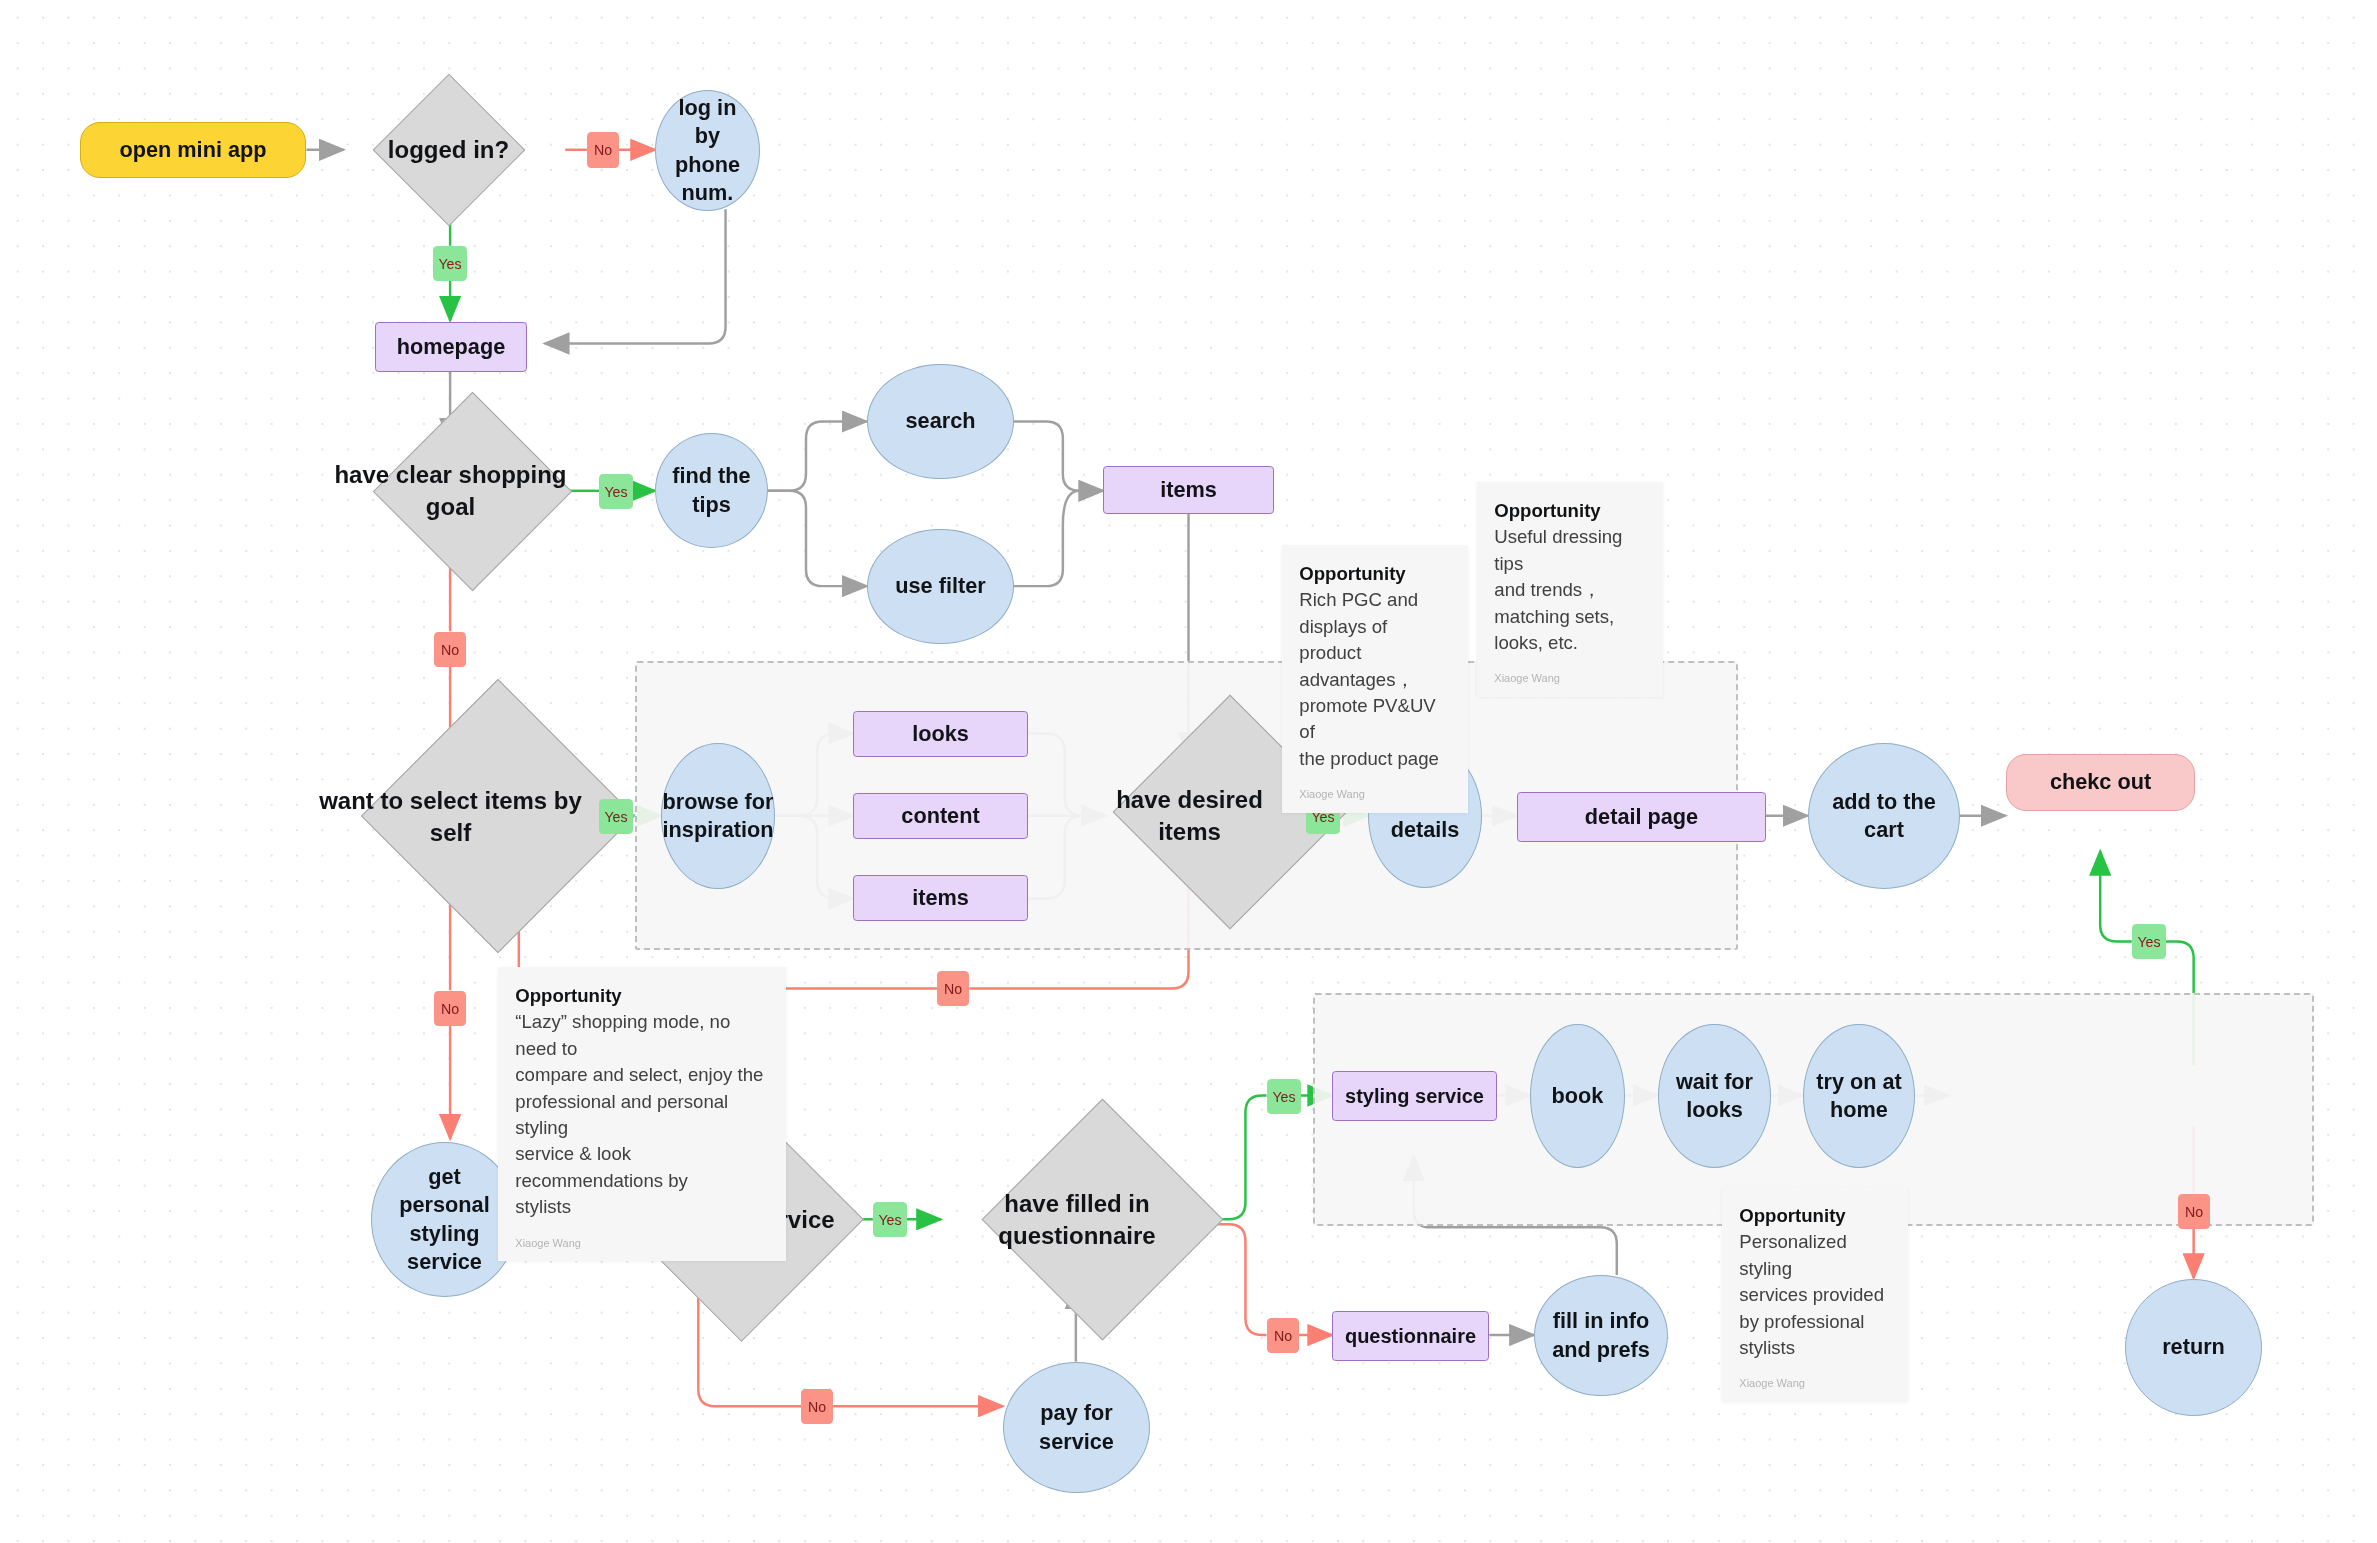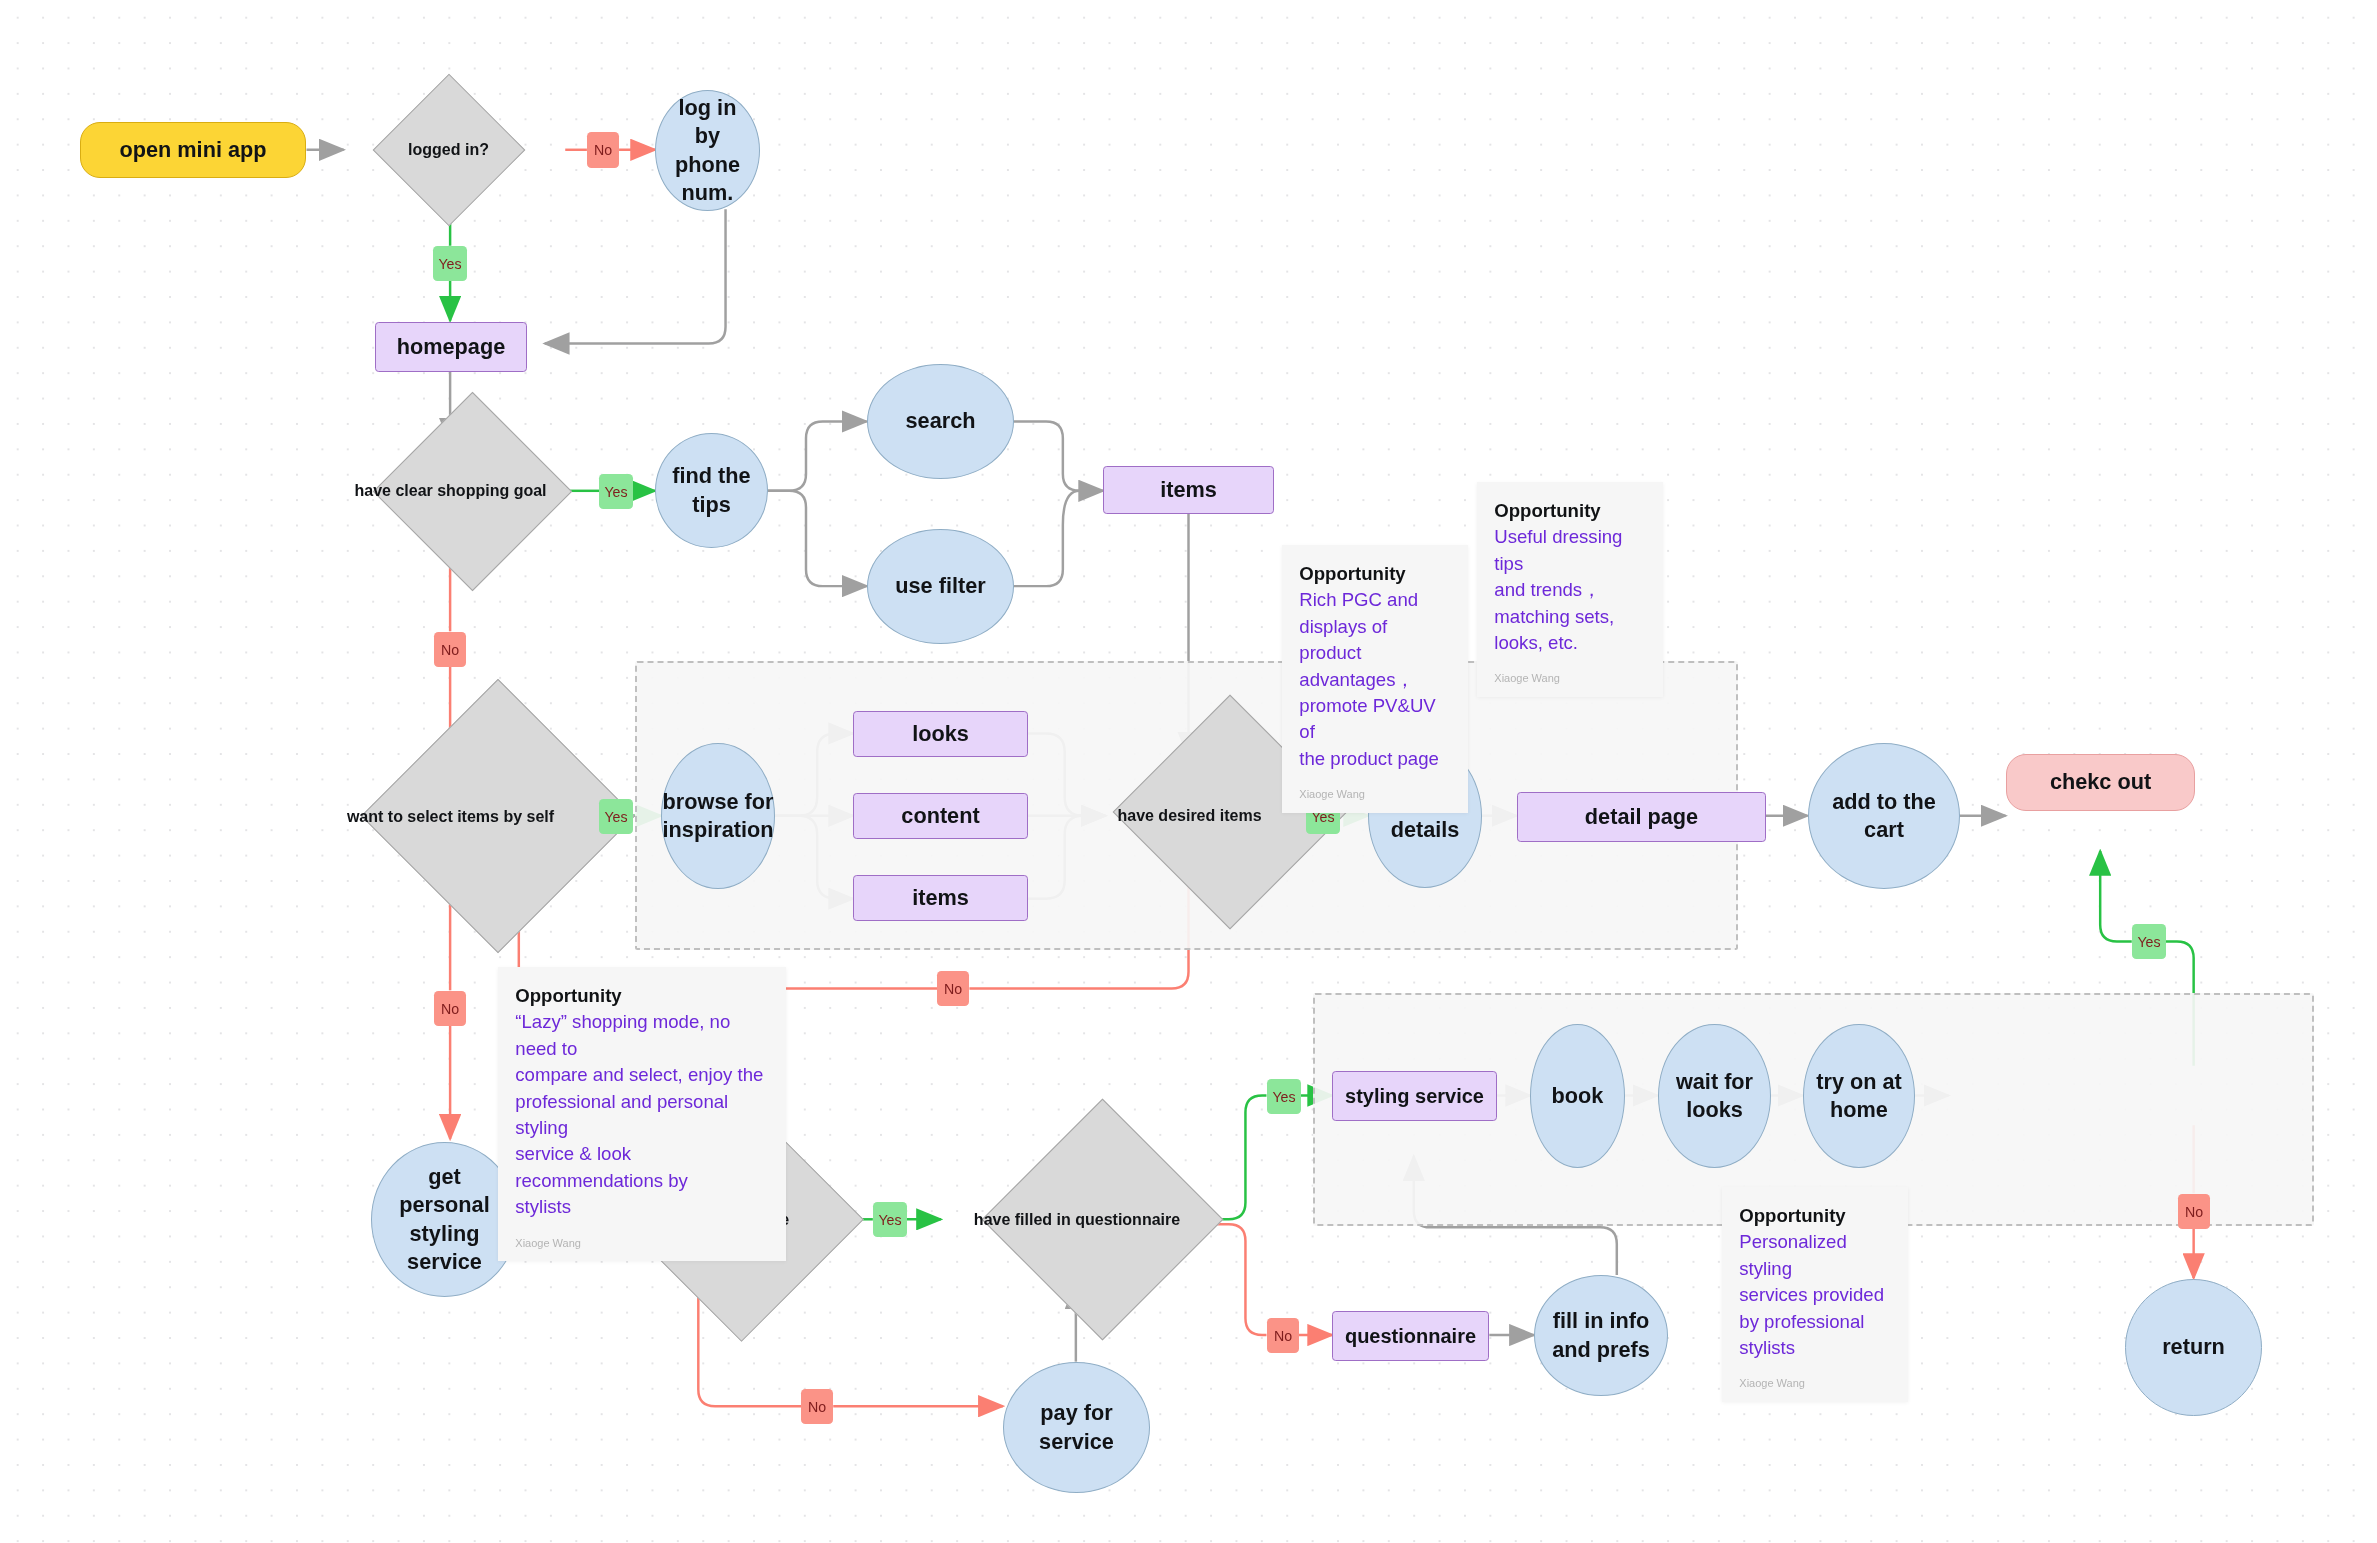--- a/index.html
+++ b/index.html
@@ -32,21 +32,21 @@
   .diamond-wrap{position:absolute;z-index:5;}
   .diamond-wrap .dshape{
     position:absolute;left:0;top:0;width:100%;height:100%;
     background:#d9d9d9;border:1.9px solid #a5a5a5;
     transform:rotate(45deg);
     box-sizing:border-box;
   }
   .diamond-wrap .dlabel{
     position:absolute;left:0;top:0;width:100%;height:100%;
     display:flex;align-items:center;justify-content:center;text-align:center;
-    font-weight:bold;font-size:16px;color:#111316;line-height:1.32;
+    font-weight:bold;font-size:24px;color:#111316;line-height:1.32;
   }
   .rect{
     background:#e7d5fa;border:1.9px solid #9f6ec6;border-radius:3.7px;
     font-size:21.7px;
   }
   .rounded-yellow{
     background:#fcd535;border:1.9px solid #d9ad12;border-radius:20px;
     font-size:21.7px;
   }
   .rounded-red{
@@ -76,21 +76,21 @@
   .note{
     position:absolute;
     background:#f6f6f6;
     box-shadow:0 1.2px 4.3px rgba(0,0,0,0.06);
     padding:16px 17.3px 12.4px 17.3px;
     box-sizing:border-box;
     z-index:20;
     font-family:"Liberation Sans", sans-serif;
   }
   .note .ntitle{font-size:18.6px;font-weight:bold;color:#101214;line-height:1.42;}
-  .note .nbody{font-size:18.6px;font-weight:400;color:#6d28d9;line-height:1.42;white-space:pre-line;}
+  .note .nbody{font-size:18.6px;font-weight:400;color:#404040;line-height:1.42;white-space:pre-line;}
   .note .nauthor{font-size:11px;color:#b4b4b4;margin-top:16px;}
 </style>
 </head>
 <body>
 
 <div id="canvas">
 
   <div class="group" style="left:635px;top:661px;width:1099px;height:285px;"></div>
   <div class="group" style="left:1313px;top:993px;width:997px;height:229px;"></div>
 

